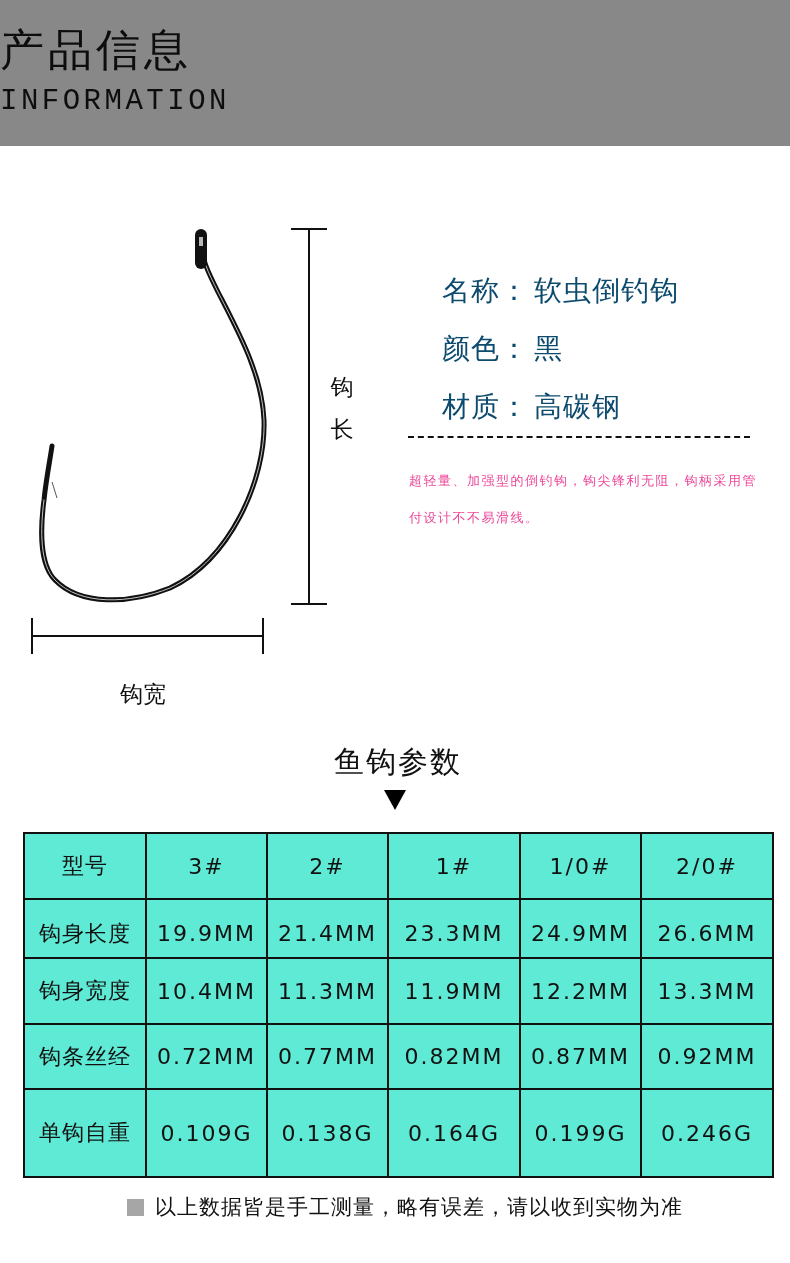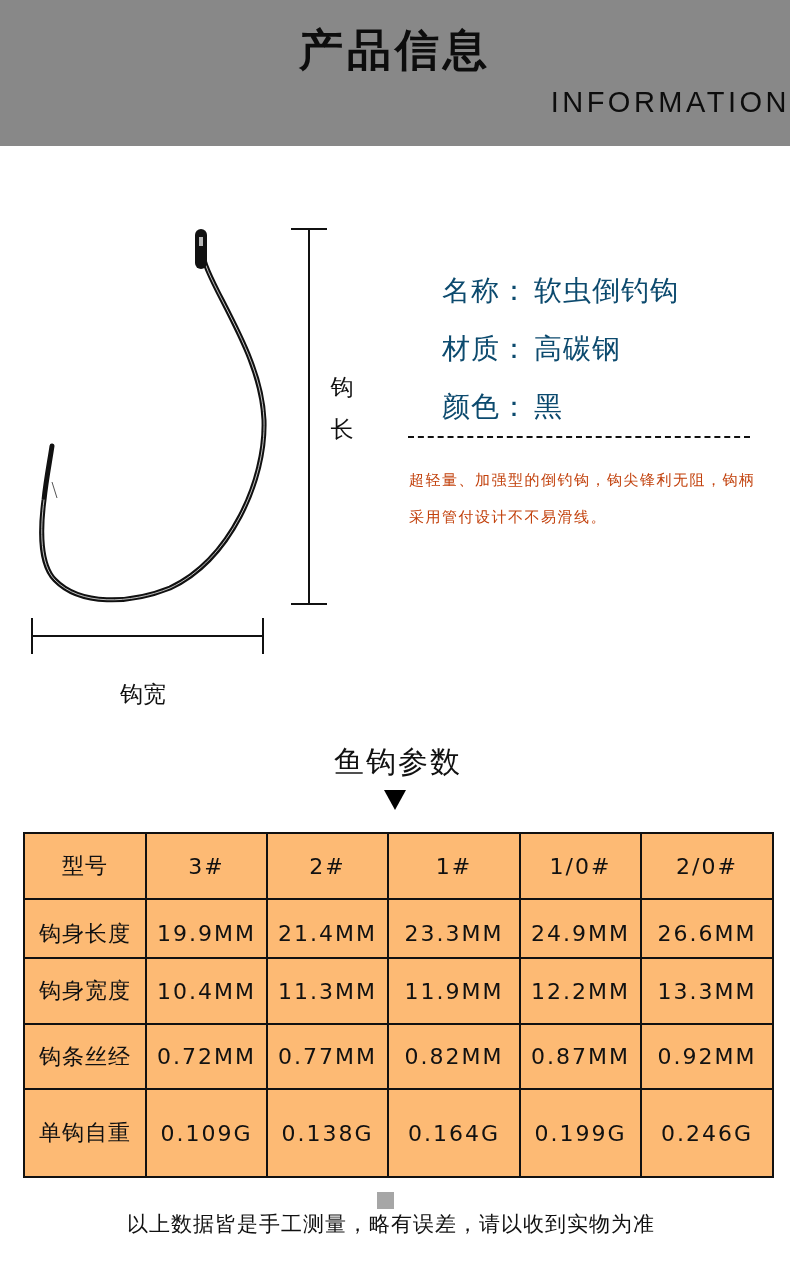--- a/index.html
+++ b/index.html
@@ -1,48 +1,48 @@
 <!DOCTYPE html>
 <html><head>
   <meta charset="utf-8">
   <style>
     * { margin: 0; padding: 0; box-sizing: border-box; }
     html, body { width: 790px; height: 1263px; background: #ffffff; overflow: hidden; }
     body { position: relative; font-family: "DejaVu Sans", "Liberation Sans", sans-serif; color: #111; }
 
     .header { position: absolute; left: 0; top: 0; width: 790px; height: 146px; background: #888888; }
-    .header-title { position: absolute; left: 0; width: 790px; top: 22px; text-align: center; font-size: 44px; font-weight: bold; letter-spacing: 4px; color: #0d0d0d; line-height: 56px; }
-    .header-sub { position: absolute; left: 0; width: 790px; top: 84px; text-align: right; font-size: 29px; letter-spacing: 3.5px; color: #0d0d0d; line-height: 36px; font-family: Liberation Sans, sans-serif; }
+    .header-title { position: absolute; left: 0; width: 790px; top: 22px; font-size: 44px; font-weight: normal; letter-spacing: 4px; color: #0d0d0d; line-height: 56px; }
+    .header-sub { position: absolute; left: 0; width: 790px; top: 84px; text-align: left; font-size: 29px; letter-spacing: 3.5px; color: #0d0d0d; line-height: 36px; font-family: Liberation Mono, monospace; }
 
     .hook-figure { position: absolute; left: 0; top: 200px; width: 380px; height: 500px; }
     .hook-svg { position: absolute; left: 0; top: 0; }
     .dim-label-v { position: absolute; left: 328px; top: 366px; width: 28px; font-size: 23px; line-height: 42px; text-align: center; color: #111; }
     .dim-label-h { position: absolute; left: 103px; top: 678px; width: 80px; font-size: 23px; text-align: center; color: #111; line-height: 32px; }
 
     .spec-list { position: absolute; left: 442px; top: 262px; }
     .spec-row { font-size: 28px; line-height: 58px; height: 58px; color: #0c4a6e; white-space: nowrap; letter-spacing: 1px; }
     .spec-row .k { display: inline-block; }
     .spec-row .sep { display: inline-block; width: 34px; text-align: left; }
     .dash { position: absolute; left: 408px; top: 436px; width: 342px; height: 0; border-top: 2px dashed #111; }
-    .desc { position: absolute; left: 409px; top: 462px; width: 350px; font-size: 15px; line-height: 37px; color: #c2410c; letter-spacing: 1.5px; }
+    .desc { position: absolute; left: 409px; top: 462px; width: 350px; font-size: 13px; line-height: 37px; color: #ec4899; letter-spacing: 1.5px; }
 
     .params-title { position: absolute; left: 0; width: 796px; top: 742px; text-align: center; font-size: 30px; line-height: 40px; letter-spacing: 2px; color: #111; }
     .params-arrow { position: absolute; left: 384px; top: 790px; width: 0; height: 0; border-left: 11px solid transparent; border-right: 11px solid transparent; border-top: 20px solid #000; }
 
-    .spec-table { position: absolute; left: 23px; top: 832px; border-collapse: collapse; background: #fdba74; padding-left: 6px; }
+    .spec-table { position: absolute; left: 23px; top: 832px; border-collapse: collapse; background: #5eead4; padding-left: 6px; }
     .spec-table td { border: 2px solid #111; text-align: center; vertical-align: middle; color: #111; font-size: 22px; letter-spacing: 2px; white-space: nowrap; padding: 0; }
     .spec-table td.rowhead { font-size: 22px; letter-spacing: 1px; }
     .spec-table tr.h0 td { height: 66px; padding-top: 0; }
     .spec-table tr.r1 td { height: 59px; padding-top: 10px; }
     .spec-table tr.r2 td { height: 66px; }
     .spec-table tr.r3 td { height: 65px; margin-top: 17px; }
     .spec-table tr.r4 td { height: 88px; }
     .c0 { width: 122px; } .c1 { width: 121px; } .c2 { width: 121px; } .c3 { width: 132px; } .c4 { width: 121px; } .c5 { width: 132px; }
 
-    .note { position: absolute; left: 127px; top: 1192px; display: flex; align-items: center; flex-direction: column; }
+    .note { position: absolute; left: 127px; top: 1192px; display: flex; align-items: center; }
     .note-square { width: 17px; height: 17px; background: #a6a6a6; margin-right: 11px; }
     .note-text { font-size: 21px; color: #111; letter-spacing: 1px; line-height: 30px; white-space: nowrap; }
   </style>
 </head>
 <body>
 
 <div class="header">
   <div class="header-title">产品信息</div>
   <div class="header-sub">INFORMATION</div>
 </div>
@@ -68,22 +68,22 @@
   </svg>
 </div>
 <div class="dim-label-v">
   <div>钩</div>
   <div>长</div>
 </div>
 <div class="dim-label-h">钩宽</div>
 
 <div class="spec-list">
   <div class="spec-row"><span class="k">名称</span><span class="sep">：</span><span>软虫倒钓钩</span></div>
+  <div class="spec-row"><span class="k">颜色</span><span class="sep">：</span><span>黑</span></div>
   <div class="spec-row"><span class="k">材质</span><span class="sep">：</span><span>高碳钢</span></div>
-  <div class="spec-row"><span class="k">颜色</span><span class="sep">：</span><span>黑</span></div>
 </div>
 <div class="dash"></div>
 <div class="desc">超轻量、加强型的倒钓钩，钩尖锋利无阻，钩柄采用管付设计不不易滑线。</div>
 
 <div class="params-title">鱼钩参数</div>
 <div class="params-arrow"></div>
 
 <table class="spec-table">
   <tbody>
       <tr class="h0">

